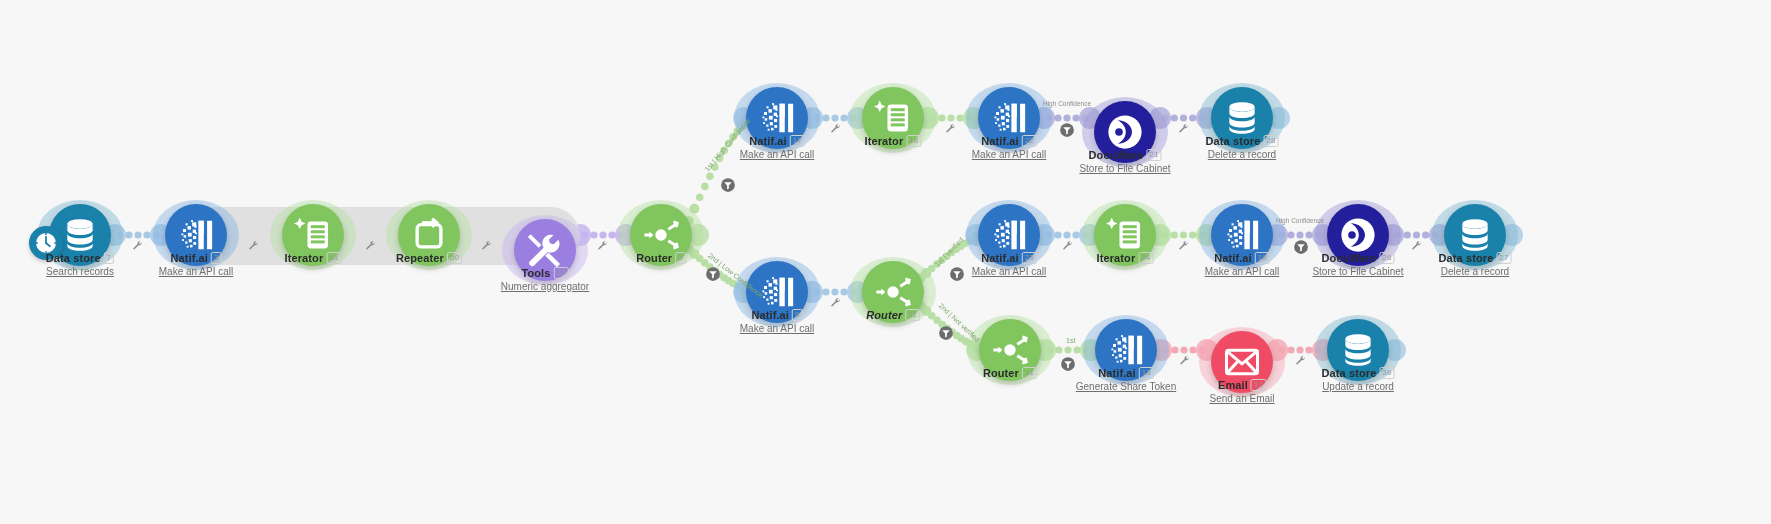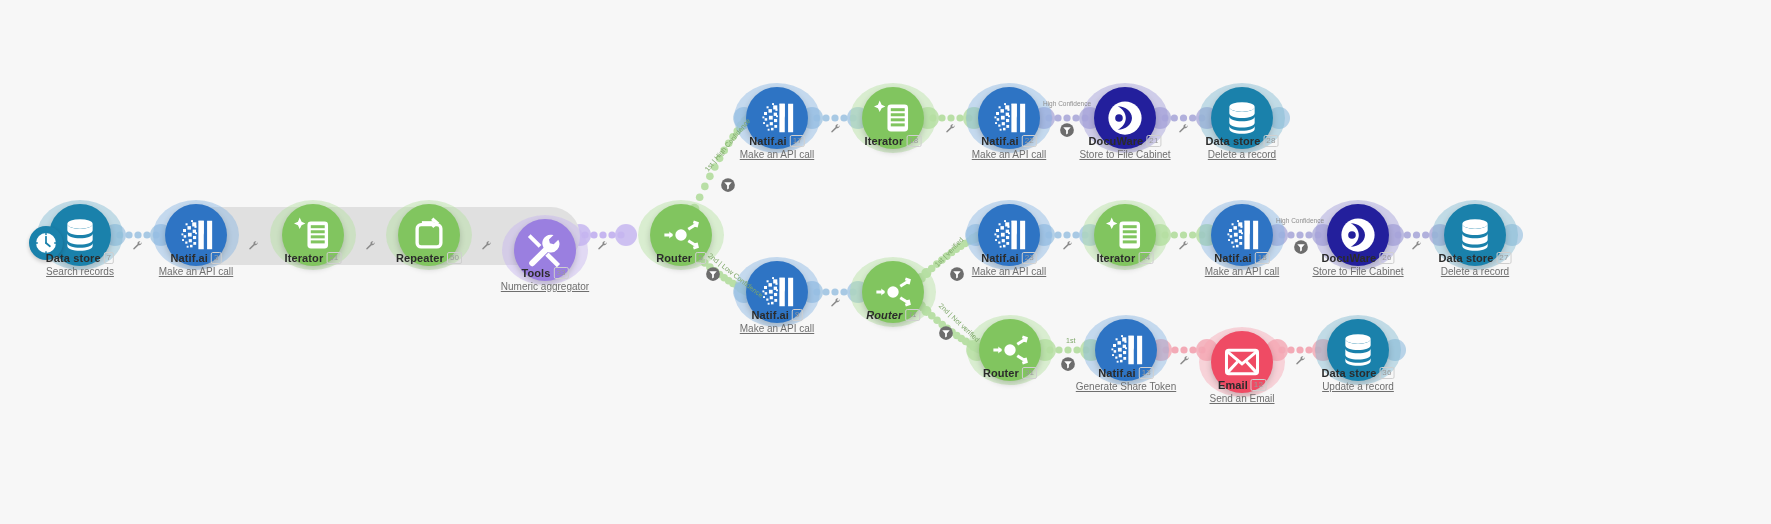--- a/index.html
+++ b/index.html
@@ -393,21 +393,21 @@
               <path d="M13.8 14 20.8 21a1.6 1.6 0 1 1-2.3 2.3l-7-7z" opacity="0"></path>
               <path d="M14.2 13.6l7.3 7.3-2 2-7.3-7.3z"></path>
             </svg>
           </span>
         </div>
         <div class="label">
           <div class="ttl">Tools<span class="num">33</span></div>
           <div class="sub">Numeric aggregator</div>
         </div>
       </div>
-      <div class="node" style="left: 681px; top: 235px;">
+      <div class="node" style="left: 661px; top: 235px;">
         <div class="bubble c-green">
           <span class="halo"></span>
           <span>
             <svg viewBox="0 0 24 24" fill="none" stroke="#fff" stroke-width="1.9">
               <circle cx="12" cy="12" r="3.6" fill="#fff" stroke="none"></circle>
               <path d="M1.5 12h5"></path>
               <path d="M4.6 9.8 7 12l-2.4 2.2" fill="#fff" stroke="none"></path>
               <path d="M16.6 8.4l5-3.2"></path>
               <path d="M19.8 3.7l2.4.8-.6 2.5"></path>
               <path d="M16.6 15.6l5 3.2"></path>
@@ -504,21 +504,21 @@
                 <rect x="8.9" y="2.6" width="1.2" height="1.2"></rect>
     </g>
             </svg>
           </span>
         </div>
         <div class="label">
           <div class="ttl">Natif.ai<span class="num">22</span></div>
           <div class="sub">Make an API call</div>
         </div>
       </div>
-      <div class="node" style="left: 1125px; top: 118px;">
+      <div class="node" style="left: 1125px; top: 132px;">
         <div class="bubble c-navy">
           <span class="halo"></span>
           <span>
             <svg viewBox="0 0 24 24">
               <circle cx="12" cy="12" r="10.5" fill="#fff"></circle>
               <path d="M7.4 4.6c5 0 9 3.3 9 7.4s-4 7.4-9 7.4c3.1-1.6 5.1-4.3 5.1-7.4s-2-5.8-5.1-7.4z" fill="#231f9c"></path>
               <circle cx="8.2" cy="12" r="2.4" fill="#231f9c"></circle>
             </svg>
           </span>
         </div>

